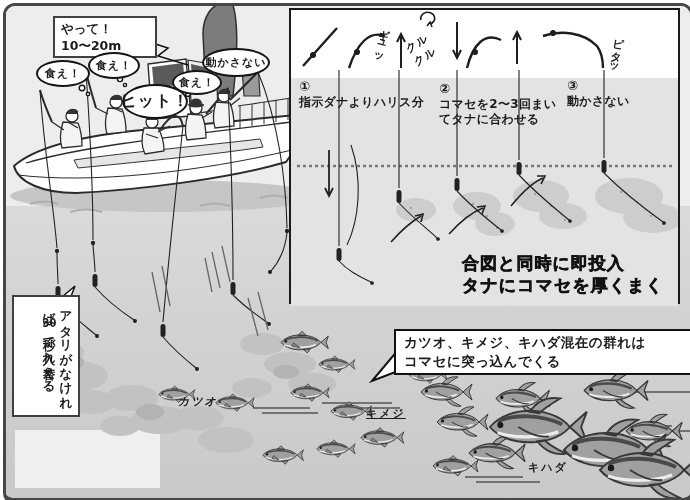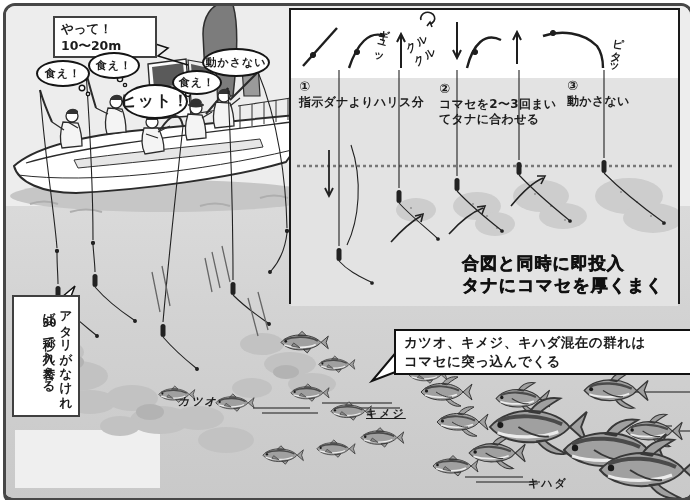--- a/index.html
+++ b/index.html
@@ -33,21 +33,21 @@
   .panel-step{position:absolute;z-index:2;font-weight:bold;}
   .step-no{font-size:13px;line-height:14px;margin-bottom:1px;}
   .step-line{font-size:12px;line-height:15px;letter-spacing:.3px;white-space:nowrap;}
   .sfx{position:absolute;z-index:2;font-weight:bold;font-size:11px;line-height:12px;
        letter-spacing:1px;white-space:nowrap;}
   .sfx-v{writing-mode:vertical-rl;}
   .slogan{position:absolute;z-index:2;right:14px;top:242px;text-align:left;
           font-weight:900;font-size:17px;line-height:22px;letter-spacing:1px;white-space:nowrap;
           -webkit-text-stroke:.6px #111;}
   .fish-label{position:absolute;z-index:5;font-size:11px;font-weight:bold;letter-spacing:2px;}
-  .lb-katsuo{left:178px;top:394px;font-style:italic;} .lb-kimeji{left:366px;top:406px;text-decoration:underline;} .lb-kihada{left:528px;top:460px;margin-top:16px;}
+  .lb-katsuo{left:178px;top:394px;font-style:italic;} .lb-kimeji{left:366px;top:406px;text-decoration:underline;} .lb-kihada{left:528px;top:460px;}
 </style>
 </head>
 <body>
 
 <div class="frame">
 <div class="world">
 
   <div class="band-sky"></div>
   <div class="band-water"></div>
   <div class="light-rect"></div>

